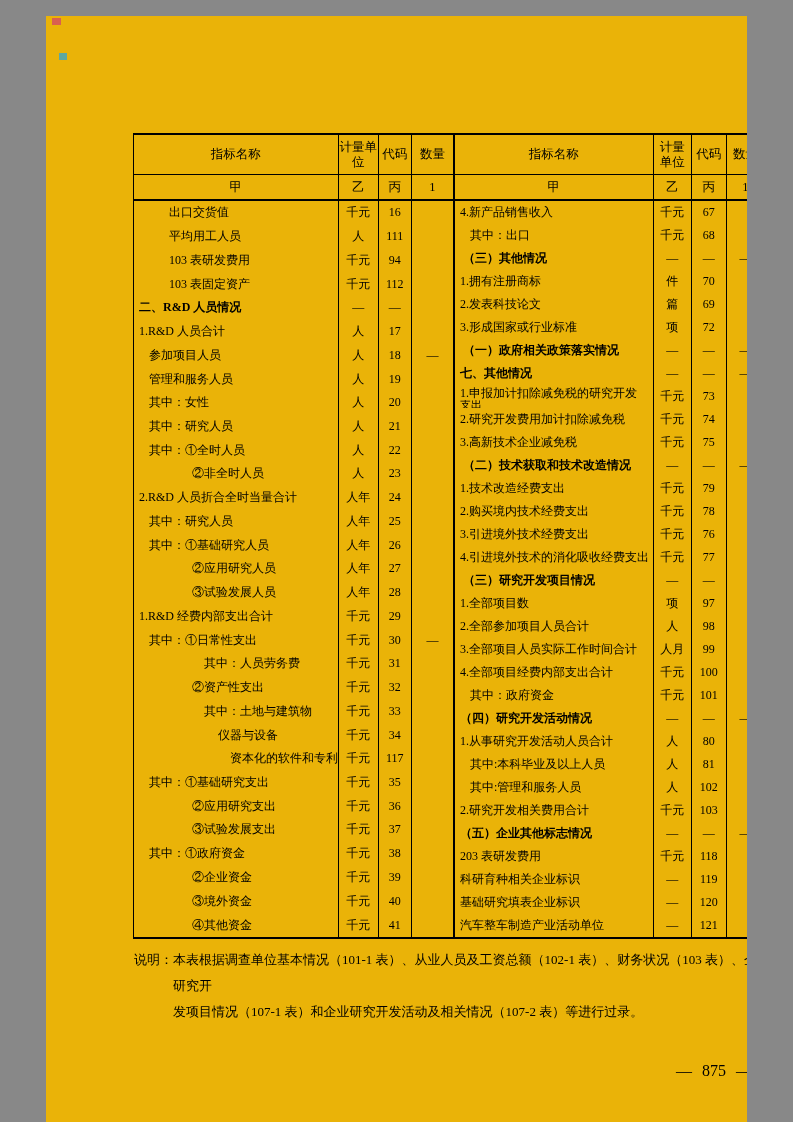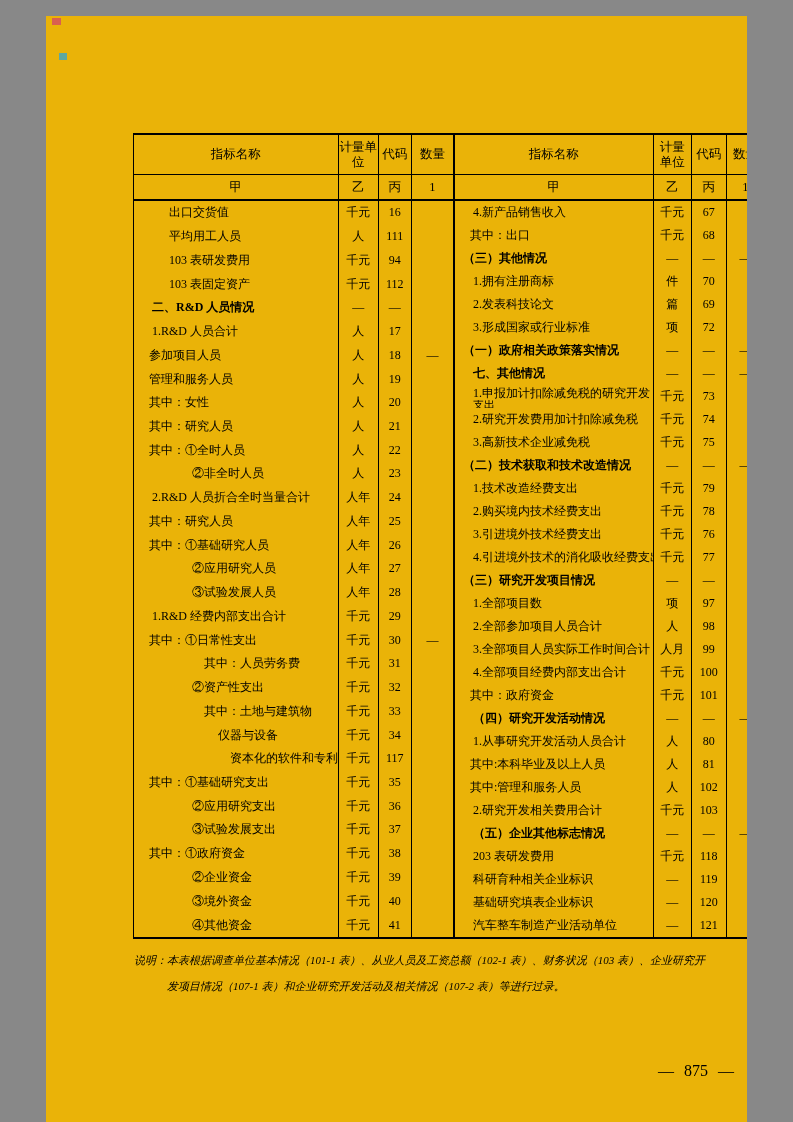--- a/index.html
+++ b/index.html
@@ -38,43 +38,43 @@
   th.bl, td.bl { border-left:1px solid #000; }
   th.unit-h { line-height:14px; }
 
   tbody tr { height:23px; }
   td.name {
     font-size:12px; text-align:left; white-space:nowrap;
     vertical-align:middle; overflow:hidden; line-height:23px;
   }
   td.cc { font-size:12px; text-align:center; vertical-align:middle; line-height:23px; }
   .bold { font-weight:bold; }
-  .ind0 { padding-left:18px; }
+  .ind0 { padding-left:5px; }
   .ind1 { padding-left:35px; }
   .ind2 { padding-left:15px; }
   .ind3 { padding-left:58px; }
   .ind4 { padding-left:70px; }
   .ind5 { padding-left:84px; }
   .ind6 { padding-left:96px; }
   .ind7 { padding-left:8px; }
 
   td.two-line { line-height:normal; }
   td.two-line .l1 { display:block; line-height:13px; padding-top:2px; }
   td.two-line .l2 { display:block; line-height:8px; height:8px; font-size:11px; overflow:hidden; }
 
   .note {
     position:absolute; left:88px; top:931px; width:640px;
-    display:flex; font-size:11px; line-height:26px;font-style:italic;
+    display:flex; font-size:13px; line-height:26px;
   }
   .note-label { flex:0 0 auto; white-space:nowrap; }
   .note-text  { flex:1 1 auto; }
 
   .pageno {
     position:absolute; left:612px; top:1046px; width:112px;
-    font-size:16px; word-spacing:6px;
+    text-align:center; font-size:16px; word-spacing:6px;
   }
 </style>
 </head>
 <body>
 
 <div class="page">
 
   <div class="scan-mark m1" style="background: rgb(217, 96, 79);"></div>
   <div class="scan-mark m2" style="background: rgb(95, 168, 160);"></div>
 

